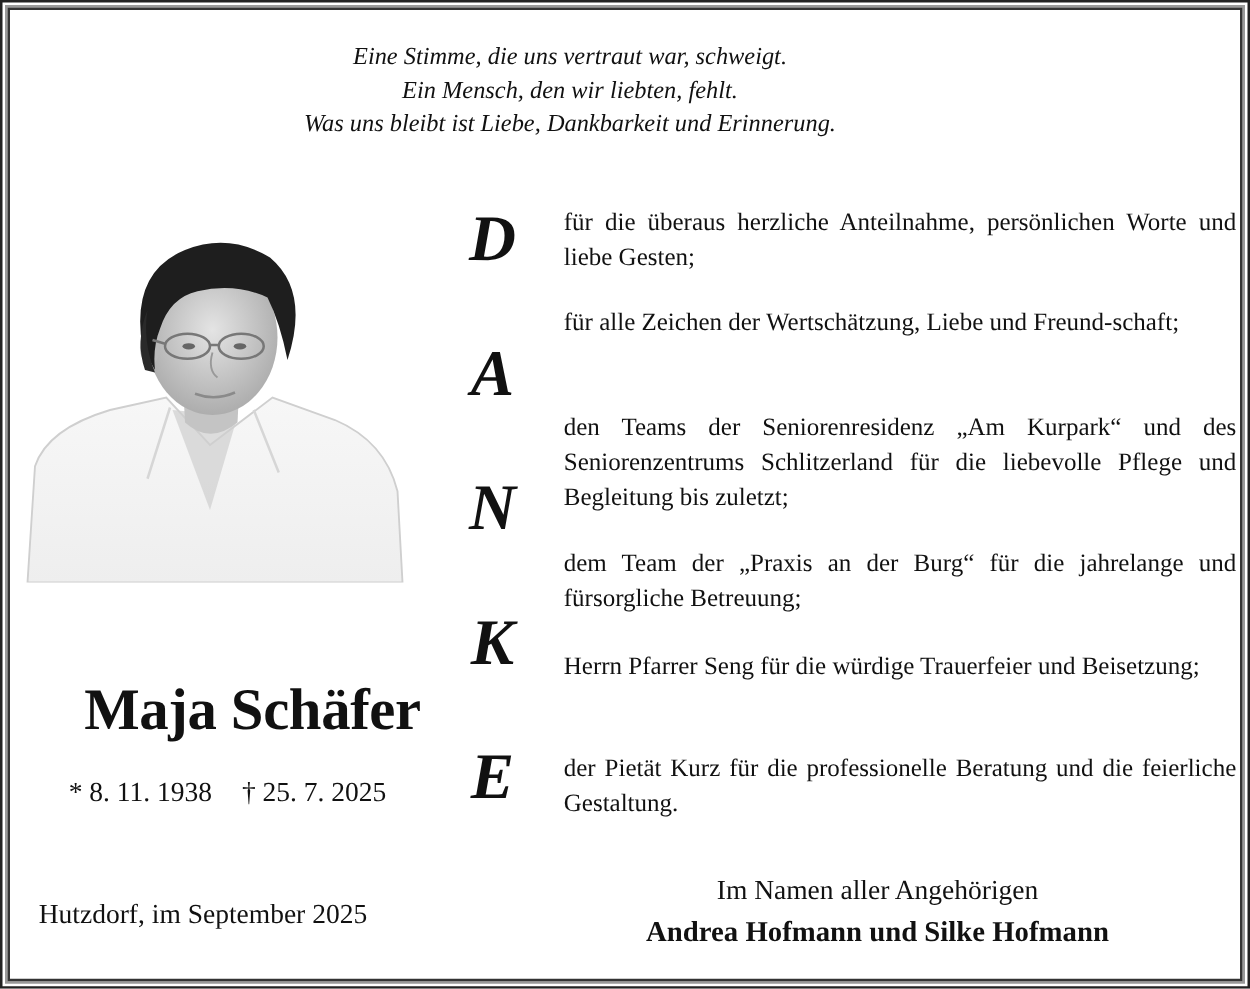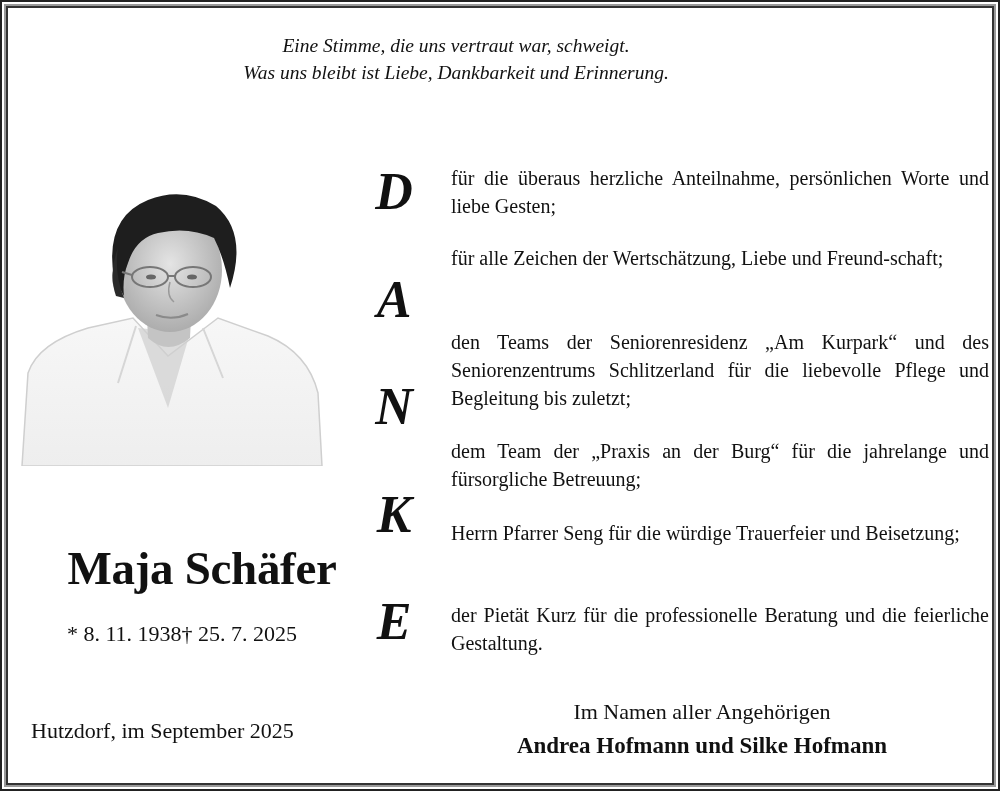--- a/index.html
+++ b/index.html
@@ -14,21 +14,21 @@
     .motto { position: absolute; left: 0; width: 912px; top: 32px; text-align: center;
              font-style: italic; font-size: 19.5px; line-height: 27px; }
     .motto div { white-space: nowrap; }
 
     .portrait { position: absolute; left: 18px; top: 178px; width: 306px; height: 288px; }
 
     .name { position: absolute; left: 0; width: 364px; top: 540px; text-align: center;
             font-weight: bold; font-size: 47px; line-height: 56px; letter-spacing: -0.3px; margin-left: 20px; }
     .dates { position: absolute; left: 0; width: 364px; top: 620px; text-align: center;
              font-size: 22px; line-height: 28px; }
-    .dates span { margin: 0 0; }
+    .dates span { margin: 0 12px; }
 
     .place { position: absolute; left: 31px; top: 716px; font-size: 22px; line-height: 30px; white-space: nowrap; }
 
     .danke-letter { position: absolute; left: 368px; width: 52px; text-align: center;
                     font-style: italic; font-weight: bold; font-size: 52px; line-height: 52px; }
 
     .para { position: absolute; left: 451px; width: 538px; font-size: 20px; line-height: 28px;
             text-align: justify; }
 
     .signature-intro { position: absolute; left: 433px; width: 538px; top: 698px; text-align: center;
@@ -39,20 +39,21 @@
 </head>
 <body>
 
 <div class="frame">
   <div class="frame-mid"></div>
   <div class="frame-inner"></div>
 </div>
 
 <div class="motto">
   <div>Eine Stimme, die uns vertraut war, schweigt.</div>
+  <div>Ein Mensch, den wir liebten, fehlt.</div>
   <div>Was uns bleibt ist Liebe, Dankbarkeit und Erinnerung.</div>
 </div>
 
 <svg class="portrait" viewBox="0 0 306 288" xmlns="http://www.w3.org/2000/svg">
   <defs>
     <radialGradient id="faceGrad" cx="50%" cy="45%" r="60%">
       <stop offset="0%" stop-color="#e4e4e4"></stop>
       <stop offset="100%" stop-color="#a8a8a8"></stop>
     </radialGradient>
     <linearGradient id="shirtGrad" x1="0" y1="0" x2="0" y2="1">

